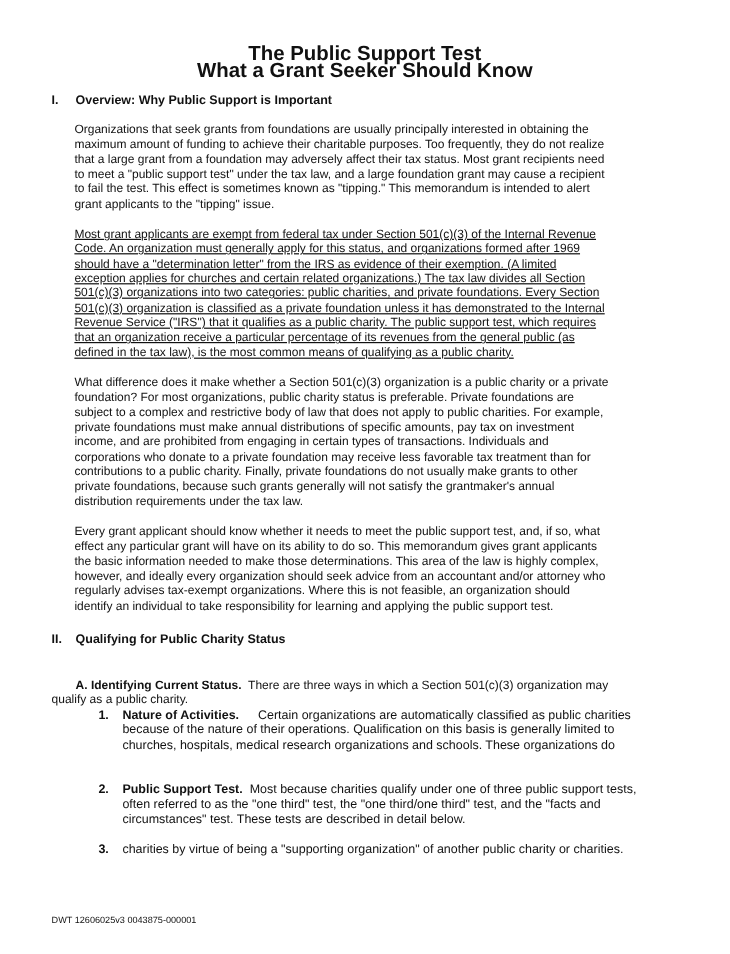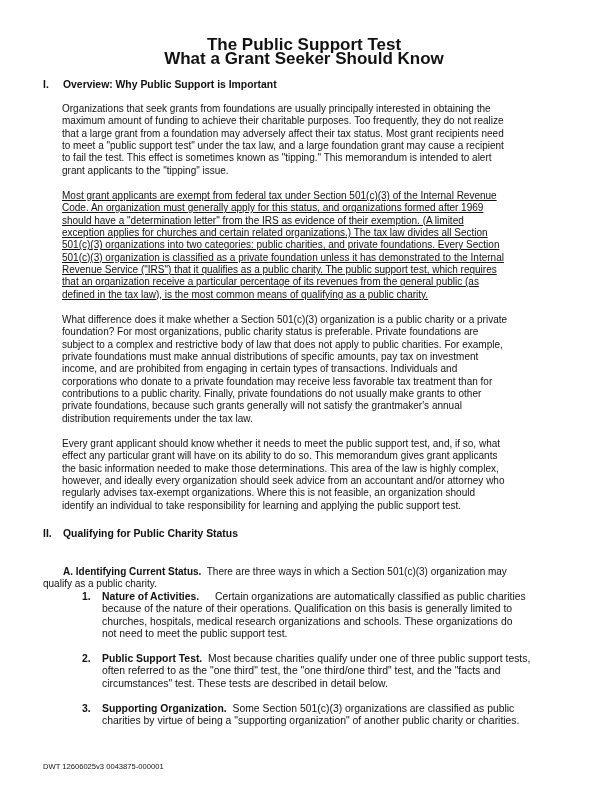--- a/index.html
+++ b/index.html
@@ -82,35 +82,33 @@
     <span class="ln"><span style="display:inline-block; width:20px;"></span><span class="b">A.  Identifying Current Status.</span><span style="white-space:pre;">  There are three ways in which a Section 501(c)(3) organization may</span></span>
     <span class="ln">qualify as a public charity.</span>
   </div>
 
   <div class="item" style="left:82px; top:591px;">
     <span class="num">1.</span>
     <div class="body">
       <span style="display:block;"><span class="b">Nature of Activities.</span><span style="white-space:pre;margin-left:10px;">  Certain organizations are automatically classified as public charities</span></span>
       <span style="display:block;">because of the nature of their operations.  Qualification on this basis is generally limited to</span>
       <span style="display:block;">churches, hospitals, medical research organizations and schools.  These organizations do</span>
-      <span style="display:block;">not need to meet the public support test.</span>
     </div>
   </div>
 
   <div class="item" style="left:82px; top:653px;">
     <span class="num">2.</span>
     <div class="body">
       <span style="display:block;"><span class="b">Public Support Test.</span><span style="white-space:pre;">  Most because charities qualify under one of three public support tests,</span></span>
       <span style="display:block;">often referred to as the "one third" test, the "one third/one third" test, and the "facts and</span>
       <span style="display:block;">circumstances" test.  These tests are described in detail below.</span>
     </div>
   </div>
 
   <div class="item" style="left:82px; top:703px;">
     <span class="num">3.</span>
     <div class="body">
-      <span style="display:block;"><span class="b">Supporting Organization.</span><span style="white-space:pre;">  Some Section 501(c)(3) organizations are classified as public</span></span>
       <span style="display:block;">charities by virtue of being a "supporting organization" of another public charity or charities.</span>
     </div>
   </div>
 
   <div class="footer">DWT 12606025v3 0043875-000001</div>
 </div>
 
 </body></html>

